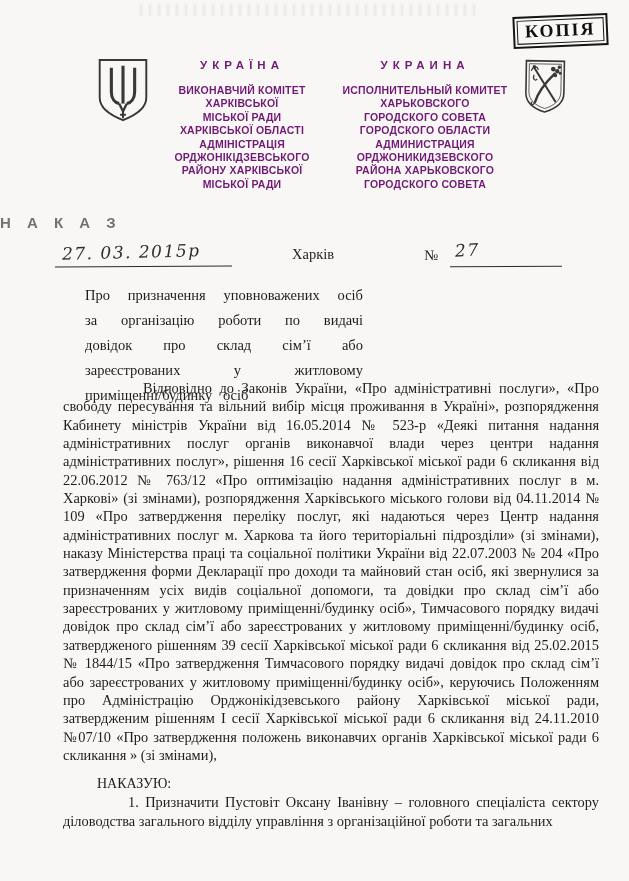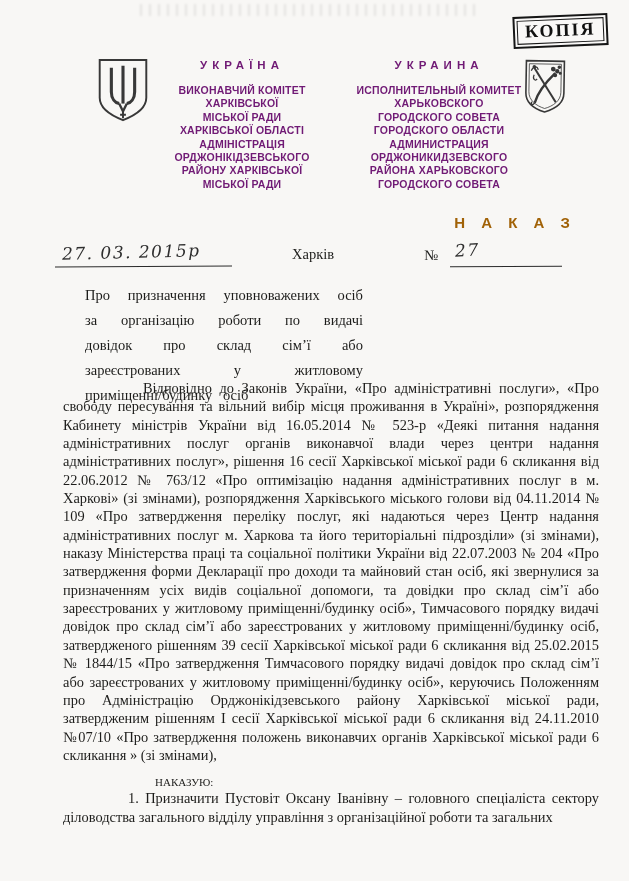--- a/index.html
+++ b/index.html
@@ -22,31 +22,31 @@
     display:block;border:1.5px solid #161616;padding:0 7px 1px;
     font-family:"Liberation Serif",serif;font-weight:bold;font-size:18px;
     letter-spacing:2px;color:#111;
   }
   
   .hdr{
     position:absolute;text-align:center;
     font-family:"Liberation Sans",sans-serif;font-weight:bold;color:#701a75;
   }
   .hdr-left{left:163px;top:59px;width:158px;}
-  .hdr-right{left:344px;top:59px;width:190px;}
+  .hdr-right{left:330px;top:59px;width:190px;}
   .country{font-size:11.5px;letter-spacing:5px;margin-bottom:13px;white-space:nowrap;}
   .org-line{font-size:10.5px;line-height:13.4px;letter-spacing:.2px;white-space:nowrap;}
   .emblem{position:absolute;}
   .emblem-left{left:95px;top:57px;}
   .emblem-right{left:522px;top:58px;transform:rotate(1deg);}
   
   .order-title{
-    position:absolute;left:0;top:214px;width:576px;text-align:right;
+    position:absolute;left:0;top:214px;width:576px;text-align:left;
     font-family:"Liberation Sans",sans-serif;font-weight:bold;
-    font-size:15px;letter-spacing:6px;color:#a16207;
+    font-size:15px;letter-spacing:6px;color:#737373;
   }
   
   .hw{
     font-family:"DejaVu Serif",serif;font-style:italic;color:#2e2e2e;
     font-size:17px;letter-spacing:1.5px;white-space:nowrap;
   }
   .hw-date{position:absolute;left:62px;top:242px;transform:rotate(-1.5deg);}
   .hw-num{position:absolute;left:455px;top:240px;transform:rotate(-3deg);}
   .rule{position:absolute;height:1.4px;background:#2b2b2b;}
   .rule-date{left:55px;top:266px;width:177px;transform:rotate(-.3deg);}
@@ -58,21 +58,21 @@
     position:absolute;left:85px;top:283px;width:278px;
     font-size:14.5px;line-height:25px;text-align:justify;word-spacing:7px;
   }
   
   .doc-body{position:absolute;left:63px;top:379px;width:536px;}
   .intro{
     font-size:14.4px;line-height:18.35px;text-align:justify;
     text-indent:80px;margin:0;
   }
   .order-heading{
-    font-size:11px;margin:12px 0 0 92px;
+    font-size:14px;margin:12px 0 0 34px;
   }
   .order-item{
     font-size:14.4px;line-height:18.35px;text-align:justify;
     text-indent:65px;margin:1px 0 12px 0;
   }
   svg{display:block;}
 </style>
 </head>
 <body>
 

